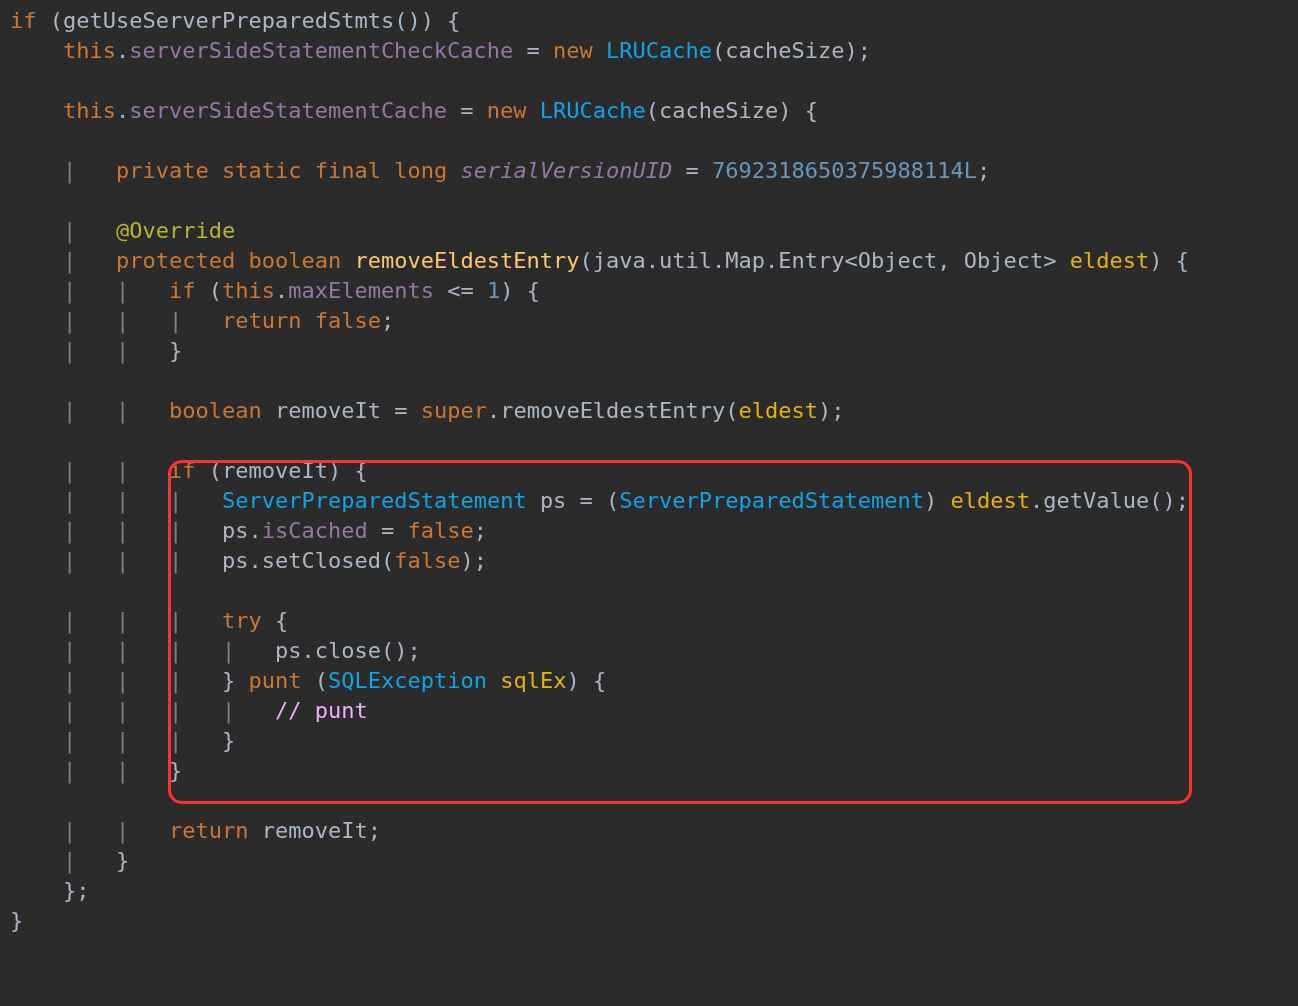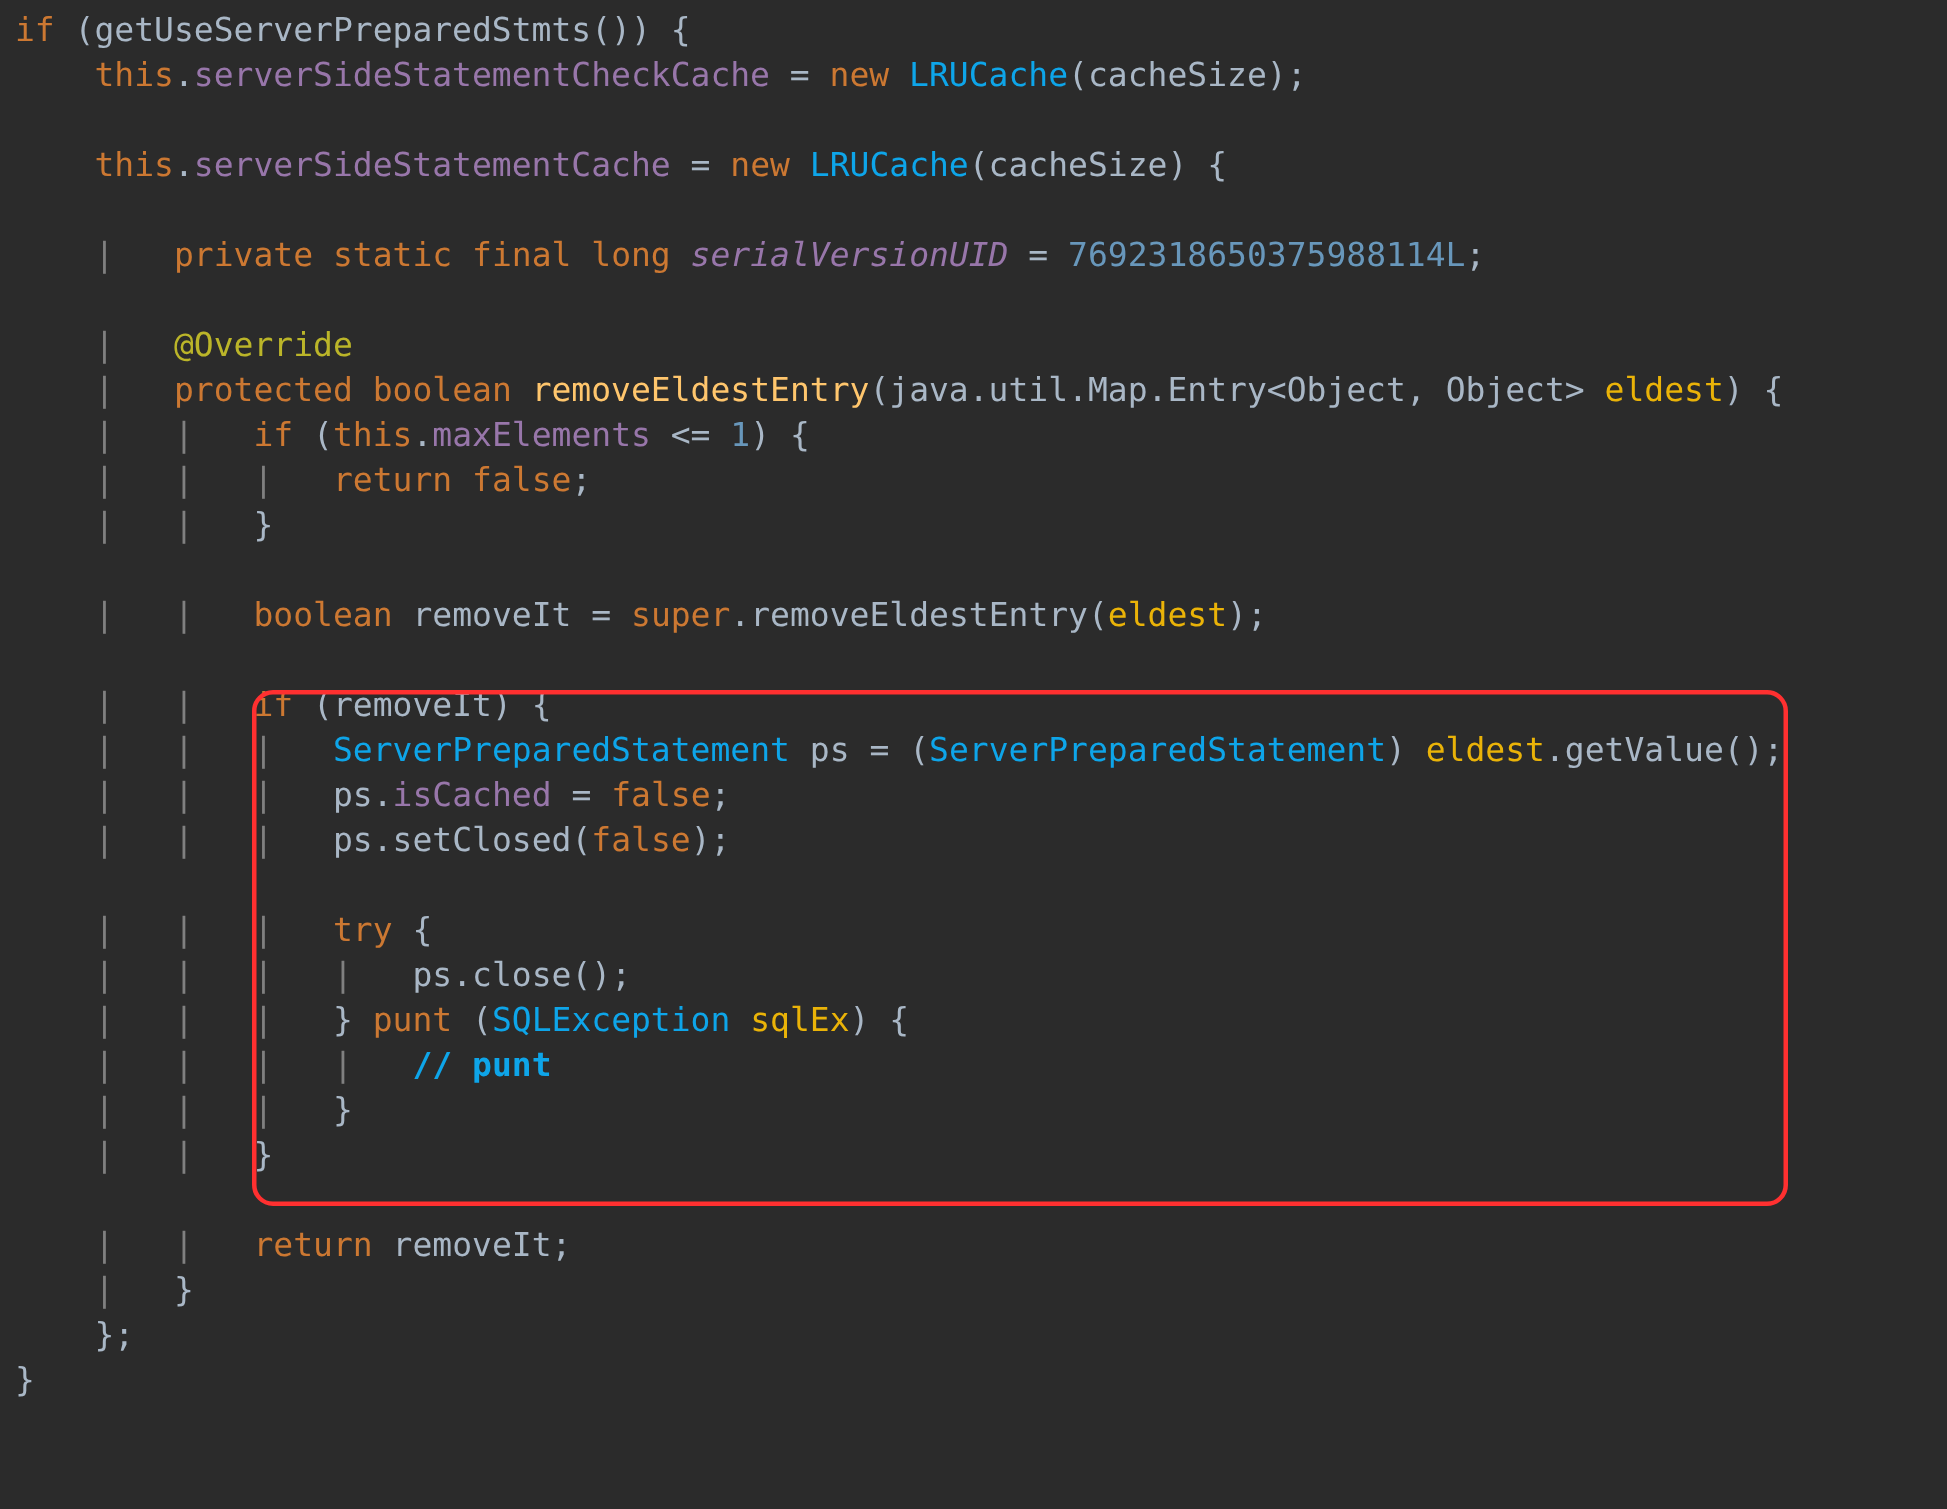--- a/index.html
+++ b/index.html
@@ -21,21 +21,21 @@
     position: relative;
   }
 
   
   .kw   { color: #cc7832; }          
   .type { color: #0ea5e9; }          
   .fn   { color: #ffc66d; }          
   .fld  { color: #9876aa; }          
   .num  { color: #6897bb; }          
   .ann  { color: #bbb529; margin-top: 40px; }          
-  .cmt  { color: #0ea5e9; font-weight: bold; }          
+  .cmt  { color: #f0abfc; }          
   .prm  { color: #eab308; }          
   .italic { font-style: italic; }
   .idg { color: #808080; }           
 
   .highlight-box {
     position: absolute;
     border: 3px solid #ff3030;
     border-radius: 14px;
     left: 168px;
     top: 460px;

